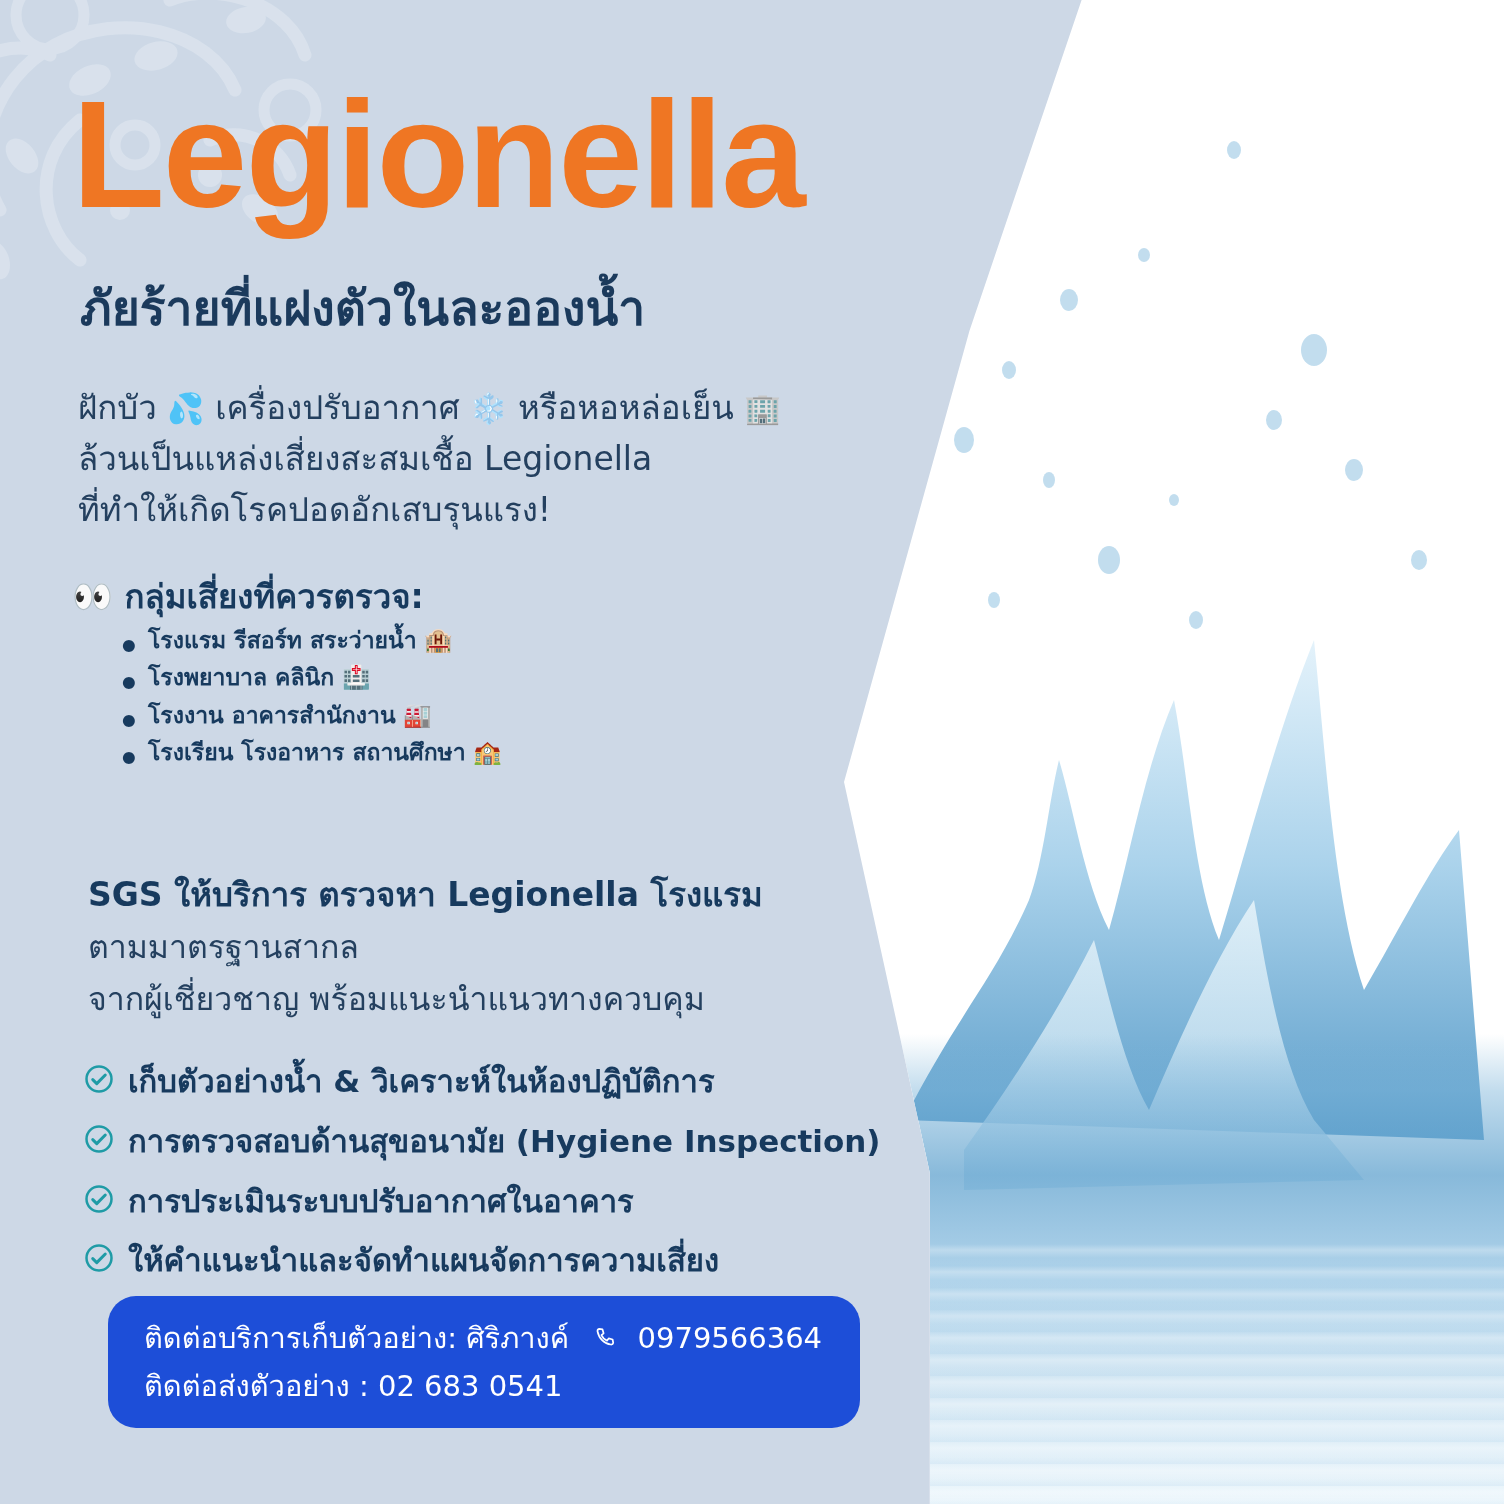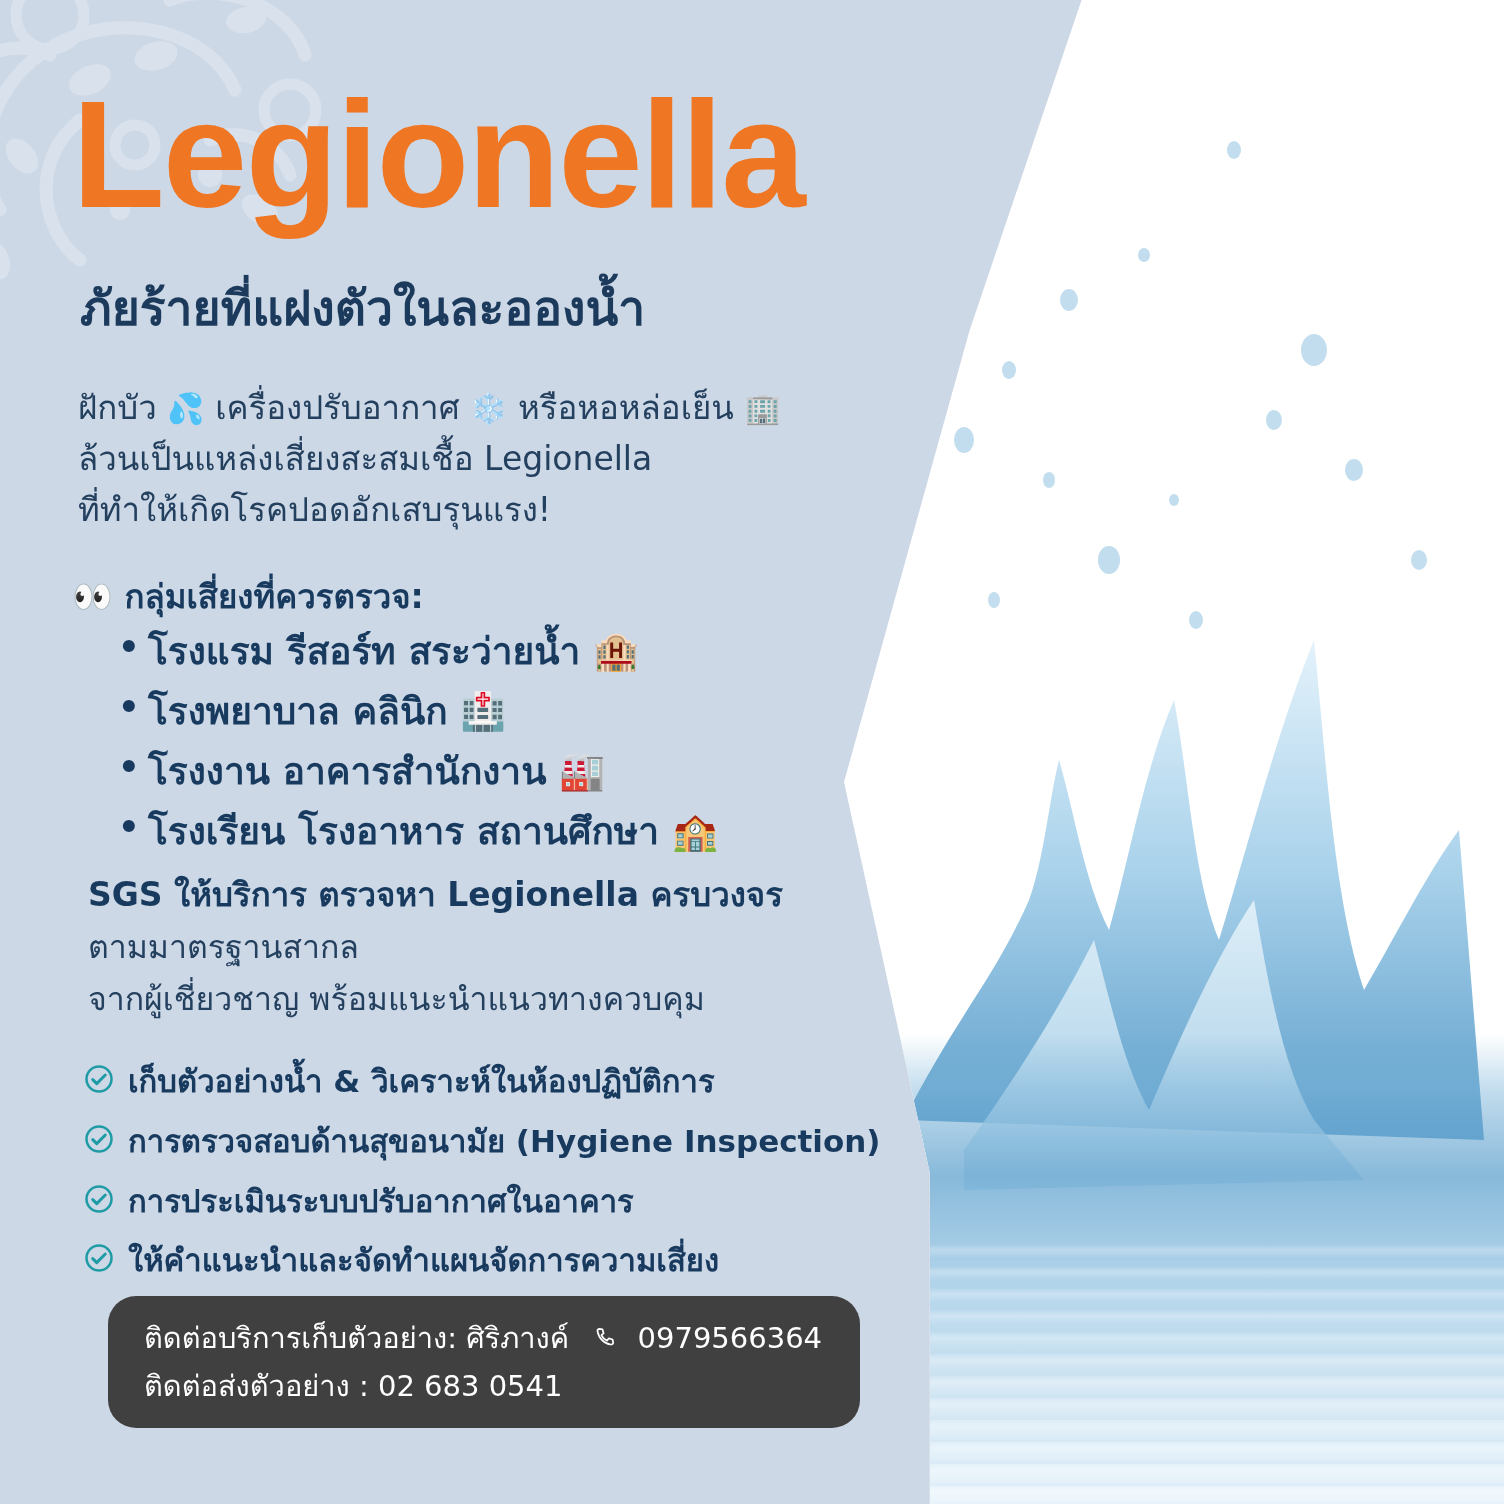--- a/index.html
+++ b/index.html
@@ -115,21 +115,21 @@
   .risk-head {
     position: absolute; left: 72px; top: 570px;
     font-size: 33px; font-weight: bold; color: #173a5e;
   }
   .risk-list {
     position: absolute; left: 110px; top: 622px;
     width: 820px;
     list-style: none;
   }
   .risk-list li {
-    font-size: 37px;
+    font-size: 23px;
     font-weight: bold;
     color: #173a5e;
     line-height: 1.62;
     padding-left: 38px;
     position: relative;
   }
   .risk-list li::before {
     content: "•";
     position: absolute; left: 8px; top: -2px;
     font-size: 34px; color: #173a5e;
@@ -159,21 +159,21 @@
     line-height: 1.93;
   }
   .check-ico {
     position: absolute; left: 4px; top: 12px;
     width: 30px; height: 30px;
   }
 
   .contact-box {
     position: absolute; left: 108px; top: 1296px;
     width: 752px; height: 132px;
-    background: #404040;
+    background: #1d4ed8;
     border-radius: 28px;
     color: #ffffff;
   }
   .contact-line1 {
     position: absolute; left: 36px; top: 22px;
     font-size: 29px; line-height: 1.4;
     white-space: nowrap;
   }
   .contact-line2 {
     position: absolute; left: 36px; top: 70px;
@@ -290,21 +290,21 @@
       <span>กลุ่มเสี่ยงที่ควรตรวจ:</span>
     </div>
 
     <ul class="risk-list">
       <li>โรงแรม รีสอร์ท สระว่ายน้ำ 🏨</li>
       <li>โรงพยาบาล คลินิก 🏥</li>
       <li>โรงงาน อาคารสำนักงาน 🏭</li>
       <li>โรงเรียน โรงอาหาร สถานศึกษา 🏫</li>
     </ul>
 
-    <div class="service-head">SGS ให้บริการ ตรวจหา Legionella ครบวงจร</div>
+    <div class="service-head">SGS ให้บริการ ตรวจหา Legionella โรงแรม</div>
     <div class="service-sub">
       <div>ตามมาตรฐานสากล</div>
       <div>จากผู้เชี่ยวชาญ พร้อมแนะนำแนวทางควบคุม</div>
     </div>
 
     <ul class="checks">
       <li>
         <svg class="check-ico" viewBox="0 0 24 24">
           <circle cx="12" cy="12" r="10" fill="none" stroke="#1f9ba6" stroke-width="2"></circle>
           <path d="M7 12.5 l3.2 3.2 L17 8.8" fill="none" stroke="#1f9ba6" stroke-width="2.4" stroke-linecap="round" stroke-linejoin="round"></path>

